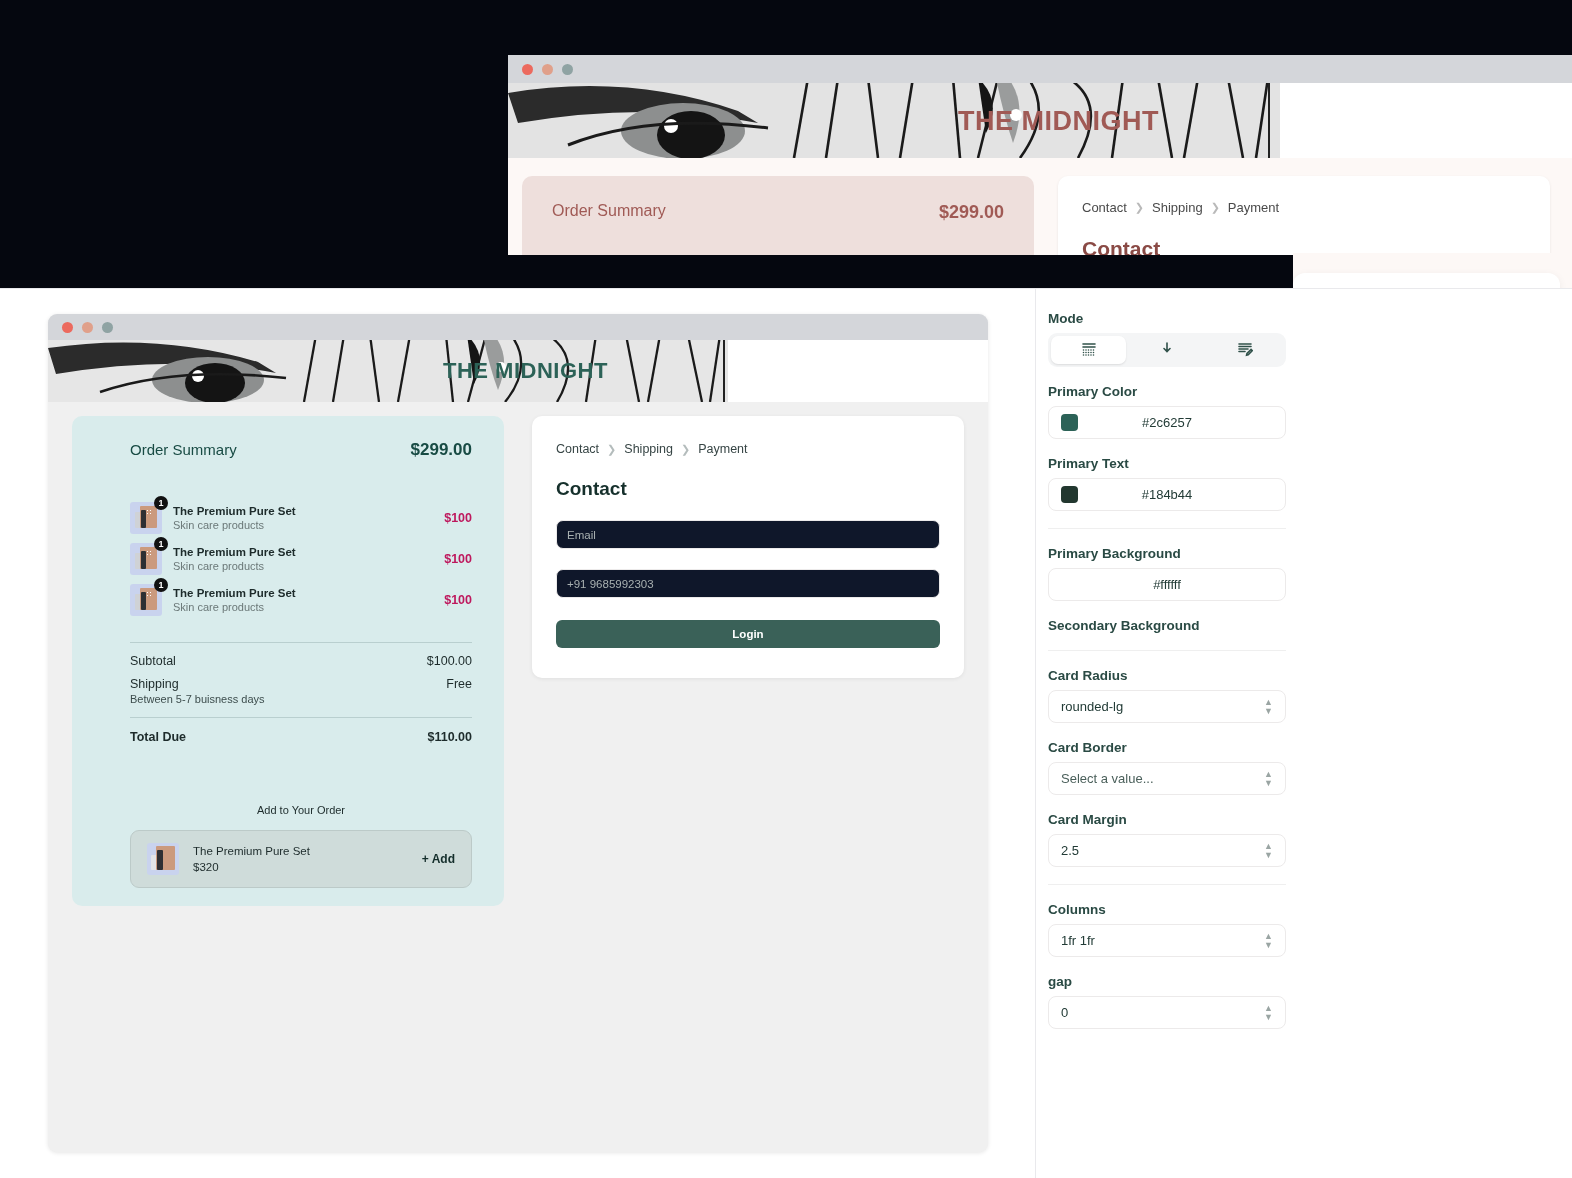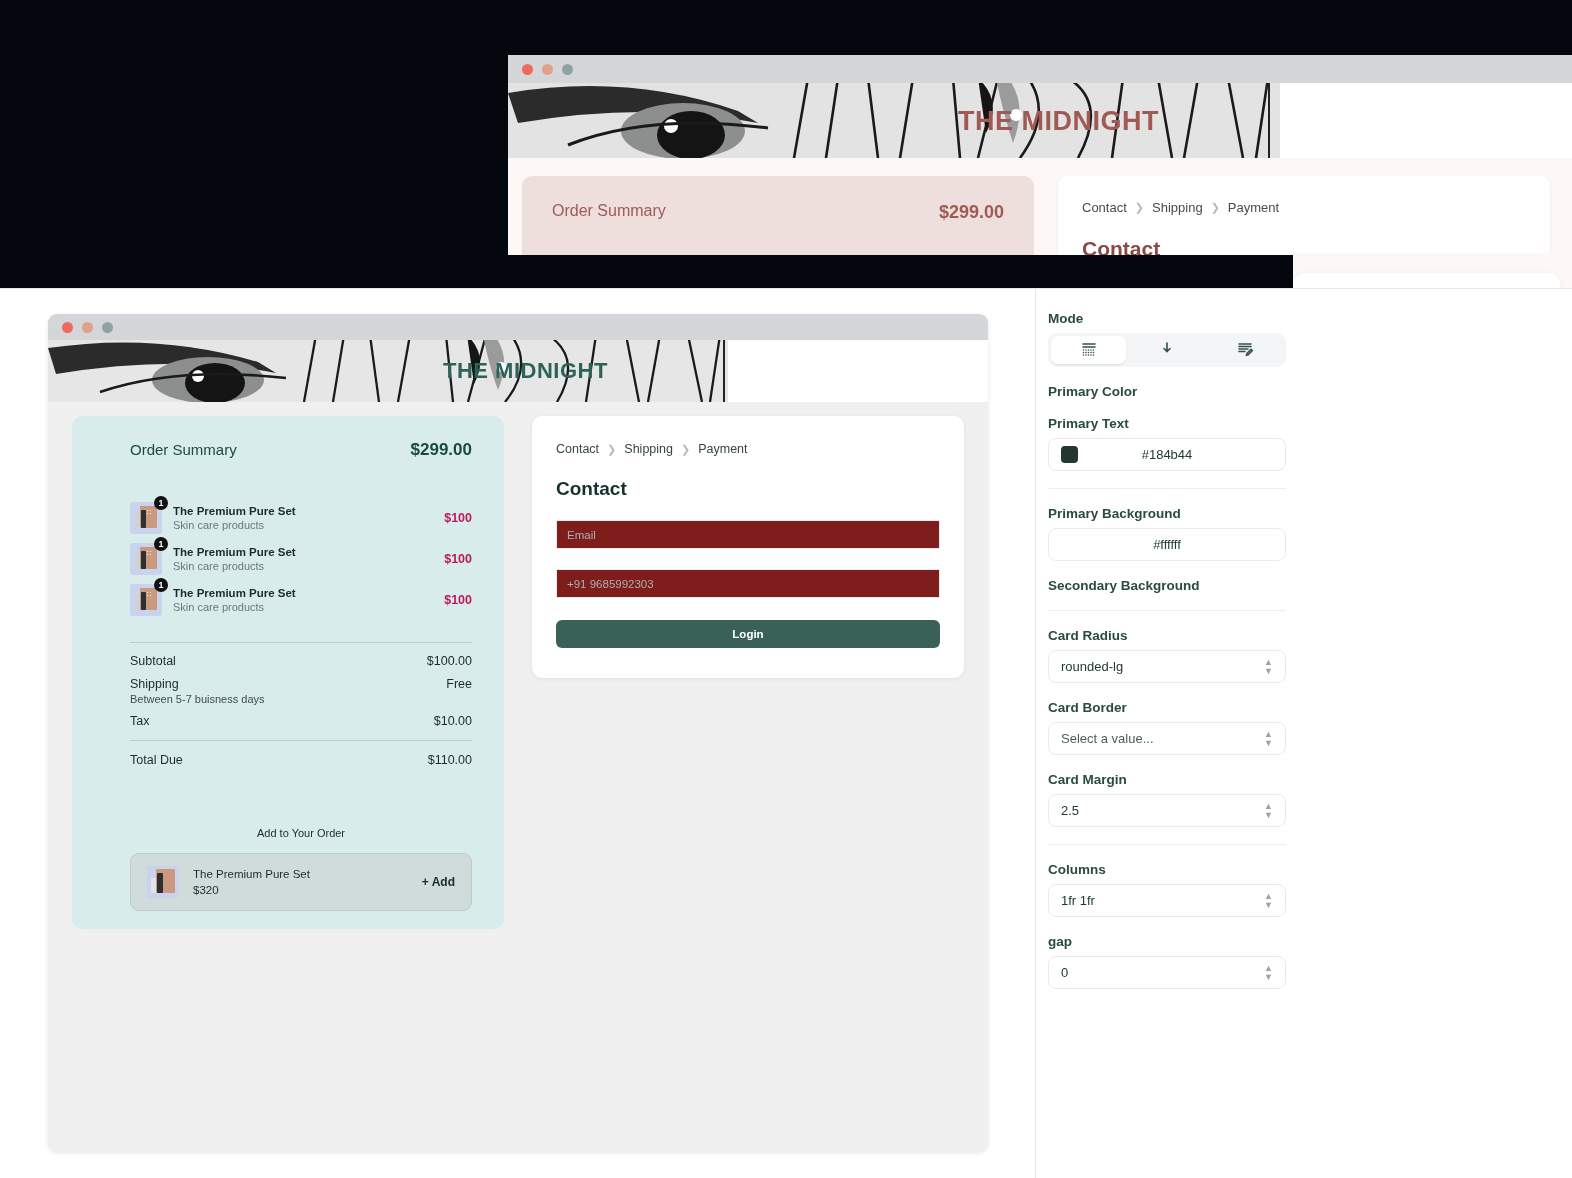--- a/index.html
+++ b/index.html
@@ -170,21 +170,21 @@
   .item-name { font-size: 11.5px; font-weight: 700; color: #1d2b2b; }
   .item-sub { font-size: 11px; color: #6b7878; margin-top: 2px; }
   .item-price { font-size: 12.5px; font-weight: 700; color: #be185d; }
 
   .totals { margin-top: 26px; padding: 0 32px 0 58px; }
   .rule { height: 1px; background: #b9cfcf; }
   .trow {
     display: flex; justify-content: space-between; align-items: baseline;
     font-size: 12.5px; color: #1d2b2b; padding: 9px 0 0 0;
   }
-  .trow.total { font-weight: 400; padding-top: 12px; gap: 12px; }
+  .trow.total { font-weight: 700; padding-top: 12px; gap: 12px; }
   .tnote { font-size: 11px; color: #3d4d4d; margin-top: 2px; }
   .totals .rule.first { margin-bottom: 2px; }
   .totals .rule.last { margin-top: 12px; }
 
   .add-section { margin-top: 60px; padding: 0 32px 0 58px; }
   .add-title { text-align: center; font-size: 11px; color: #1d2b2b; }
   .add-card {
     margin-top: 14px; background: #cfdcda; border: 1px solid #bccac8;
     border-radius: 9px; padding: 12px 16px;
     display: flex; align-items: center; gap: 14px;
@@ -213,23 +213,23 @@
 
   .card-form {
     background: #fff; border-radius: 10px; padding: 26px 24px 30px;
     box-shadow: 0 1px 4px rgba(0,0,0,.07); align-self: start; margin-left: 14px;
   }
   .crumbs { display: flex; align-items: center; gap: 8px; font-size: 12.5px; color: #374545; }
   .crumbs .sep { color: #b4bcbc; font-size: 11px; }
   .form-h { margin-top: 22px; font-size: 19px; color: #16302c; font-weight: 700; }
   .field {
     margin-top: 20px; width: 100%; height: 29px;
-    border: 1px solid #eceaea; border-radius: 0;
+    border: 1px solid #eceaea; border-radius: 7px;
     font-size: 11.5px; color: #8d9797; padding: 0 10px;
-    font-family: inherit; background: #7f1d1d; outline: none;
+    font-family: inherit; background: #0f172a; outline: none;
   }
   .field::placeholder { color: #a9b1b1; }
   .login-btn {
     margin-top: 22px; width: 100%; height: 28px; border: none; border-radius: 6px;
     background: #3a6158; color: #fff; font-size: 11.5px; font-weight: 700;
     font-family: inherit; cursor: pointer;
   }
 
   
   .settings {
@@ -447,24 +447,20 @@
                 <span>Subtotal</span>
                 <span>$100.00</span>
               </div>
 
               <div class="trow">
                 <span>Shipping</span>
                 <span>Free</span>
               </div>
               <div class="tnote">Between 5-7 buisness days</div>
 
-              <div class="trow">
-                <span>Tax</span>
-                <span>$10.00</span>
-              </div>
 
               <div class="rule last"></div>
 
               <div class="trow total">
                 <span>Total Due</span>
                 <span>$110.00</span>
               </div>
             </div>
 
             <div class="add-section">
@@ -526,20 +522,24 @@
           <span>
             <svg width="16" height="16" viewBox="0 0 16 16" fill="none" stroke-width="1.6" stroke-linecap="round">
               <path d="M2 3h12M2 5.5h12M2 8h9M2 10.5h6"></path>
               <path d="M14 8.5l-4 4 -0.4 1.6 1.6-0.4 4-4z"></path>
             </svg>
           </span>
         </button>
       </div>
 
       <div class="s-label mt">Primary Color</div>
+      <div class="color-row">
+        <span class="swatch" style="background:#2c6257"></span>
+        <span class="color-val">#2c6257</span>
+      </div>
 
       <div class="s-label mt">Primary Text</div>
       <div class="color-row">
         <span class="swatch" style="background:#22372f"></span>
         <span class="color-val">#184b44</span>
       </div>
 
       <div class="divider"></div>
 
       <div class="s-label mt">Primary Background</div>

